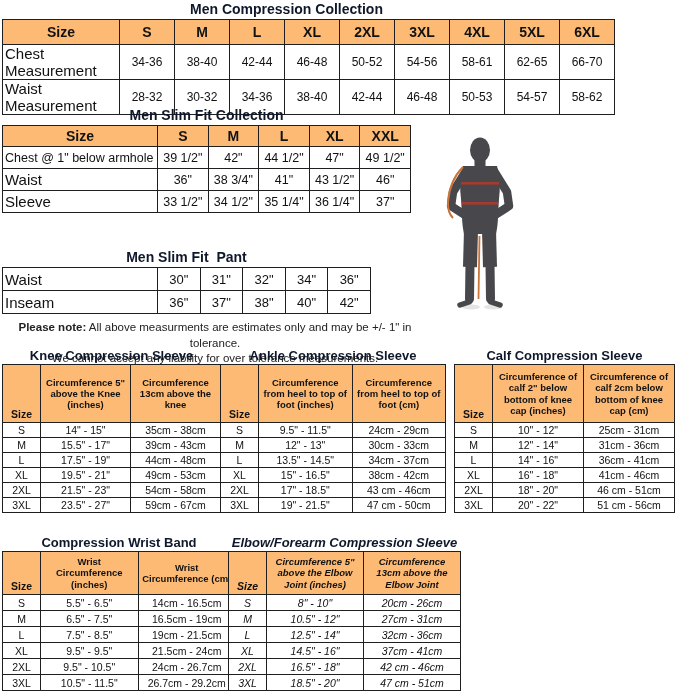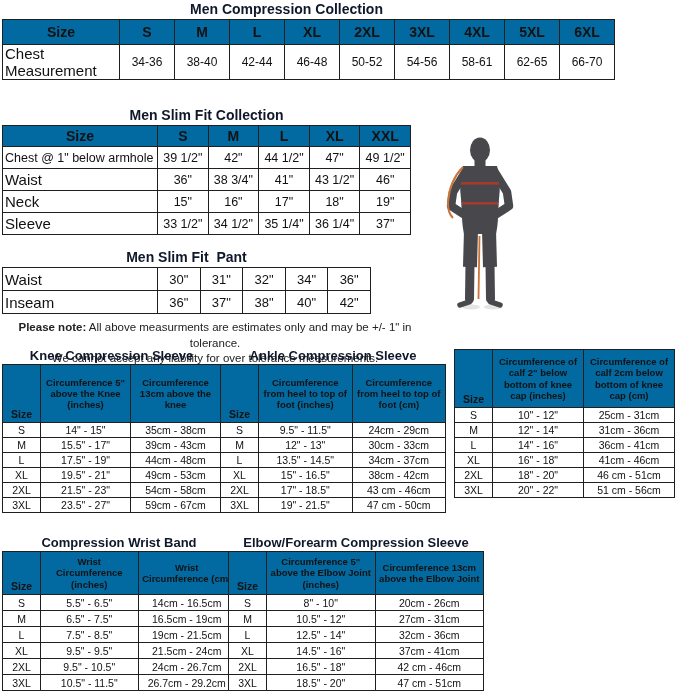--- a/index.html
+++ b/index.html
@@ -7,21 +7,21 @@
     width:679px;height:698px;background:#ffffff;
     font-family:"Liberation Sans",sans-serif;color:#111;
     position:relative;overflow:hidden;
   }
   .blk{position:absolute;}
   .tbl-title{font-weight:bold;text-align:center;color:#0f172a;white-space:pre;}
   .t-main{font-size:14px;line-height:15px;margin-bottom:2px;}
   .t-sub{font-size:13px;line-height:13px;margin-bottom:2px;text-align:center;}
   table.grid{border-collapse:collapse;table-layout:fixed;width:100%;background:#fff;}
   .grid th,.grid td{border:1px solid #1f1f1f;text-align:center;padding:0 2px;overflow:hidden;}
-  .grid thead th{background:#0369a1;font-weight:bold;color:#121212;}
+  .grid thead th{background:#fdba74;font-weight:bold;color:#121212;}
   
   .t1 thead th{height:24px;font-size:14px;}
   .t1 td{height:21px;font-size:12px;}
   .t2 thead th{height:20px;font-size:14px;}
   .t2 td{height:21px;font-size:12.5px;}
   .t3 td{height:22px;font-size:13px;}
   td.row-label{font-size:15px;text-align:left;}
   td.row-label.small{font-size:12.5px;}
   
   .ts thead th{font-size:9.5px;line-height:1.18;vertical-align:middle;padding:1px 2px;}
@@ -73,20 +73,32 @@
           <td>34-36</td>
           <td>38-40</td>
           <td>42-44</td>
           <td>46-48</td>
           <td>50-52</td>
           <td>54-56</td>
           <td>58-61</td>
           <td>62-65</td>
           <td>66-70</td>
         </tr>
+        <tr>
+          <td class="row-label">Waist Measurement</td>
+          <td>28-32</td>
+          <td>30-32</td>
+          <td>34-36</td>
+          <td>38-40</td>
+          <td>42-44</td>
+          <td>46-48</td>
+          <td>50-53</td>
+          <td>54-57</td>
+          <td>58-62</td>
+        </tr>
       </tbody>
   </table>
 </section>
 
 <section class="blk" style="left:2px;top:108px;width:409px;">
   <div class="tbl-title t-main">Men Slim Fit Collection</div>
   <table class="grid t2">
     <colgroup>
         <col style="width:155px">
         <col>
@@ -114,28 +126,20 @@
           <td>47"</td>
           <td>49 1/2"</td>
         </tr>
         <tr>
           <td class="row-label">Waist</td>
           <td>36"</td>
           <td>38 3/4"</td>
           <td>41"</td>
           <td>43 1/2"</td>
           <td>46"</td>
-        </tr>
-        <tr>
-          <td class="row-label">Neck</td>
-          <td>15"</td>
-          <td>16"</td>
-          <td>17"</td>
-          <td>18"</td>
-          <td>19"</td>
         </tr>
         <tr>
           <td class="row-label">Sleeve</td>
           <td>33 1/2"</td>
           <td>34 1/2"</td>
           <td>35 1/4"</td>
           <td>36 1/4"</td>
           <td>37"</td>
         </tr>
       </tbody>
@@ -295,20 +299,21 @@
         <tr>
           <td>3XL</td>
           <td>19" - 21.5"</td>
           <td>47 cm - 50cm</td>
         </tr>
       </tbody>
   </table>
 </section>
 
 <section class="blk" style="left:454px;top:349px;width:221px;">
+  <div class="tbl-title t-sub">Calf Compression Sleeve</div>
   <table class="grid ts r3">
     <colgroup>
         <col class="c-size">
         <col>
         <col>
       </colgroup>
     <thead>
         <tr>
       <th class="size-h">Size</th>
       <th>Circumference of calf 2" below bottom of knee cap (inches)</th>
@@ -393,21 +398,21 @@
         </tr>
         <tr>
           <td>3XL</td>
           <td>10.5" - 11.5"</td>
           <td>26.7cm - 29.2cm</td>
         </tr>
       </tbody>
   </table>
 </section>
 
-<section class="blk" style="left:228px;top:536px;width:256px;">
+<section class="blk" style="left:228px;top:536px;width:233px;font-style:italic;">
   <div class="tbl-title t-sub">Elbow/Forearm Compression Sleeve</div>
   <table class="grid ts r4">
     <colgroup>
         <col class="c-size">
         <col>
         <col>
       </colgroup>
     <thead>
         <tr>
       <th class="size-h">Size</th>

